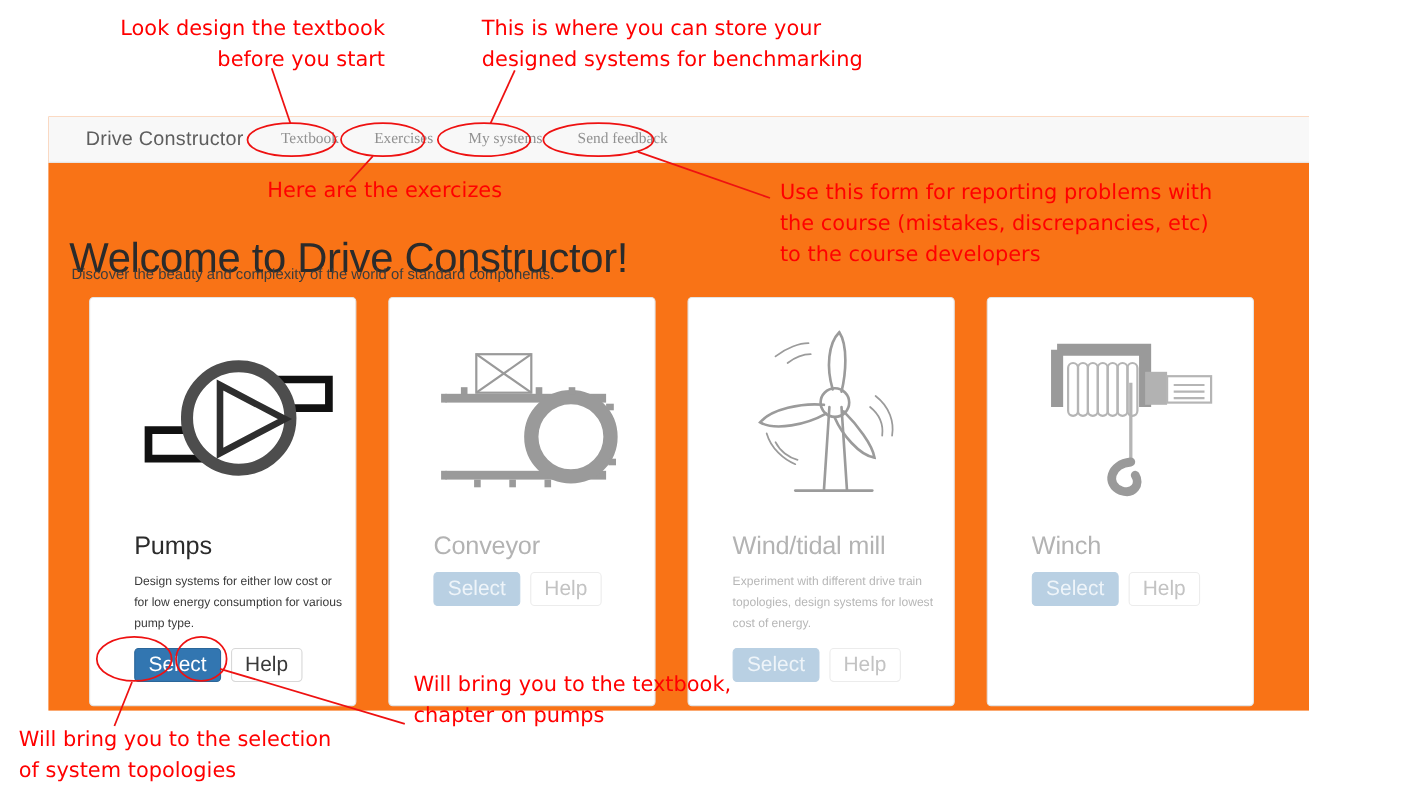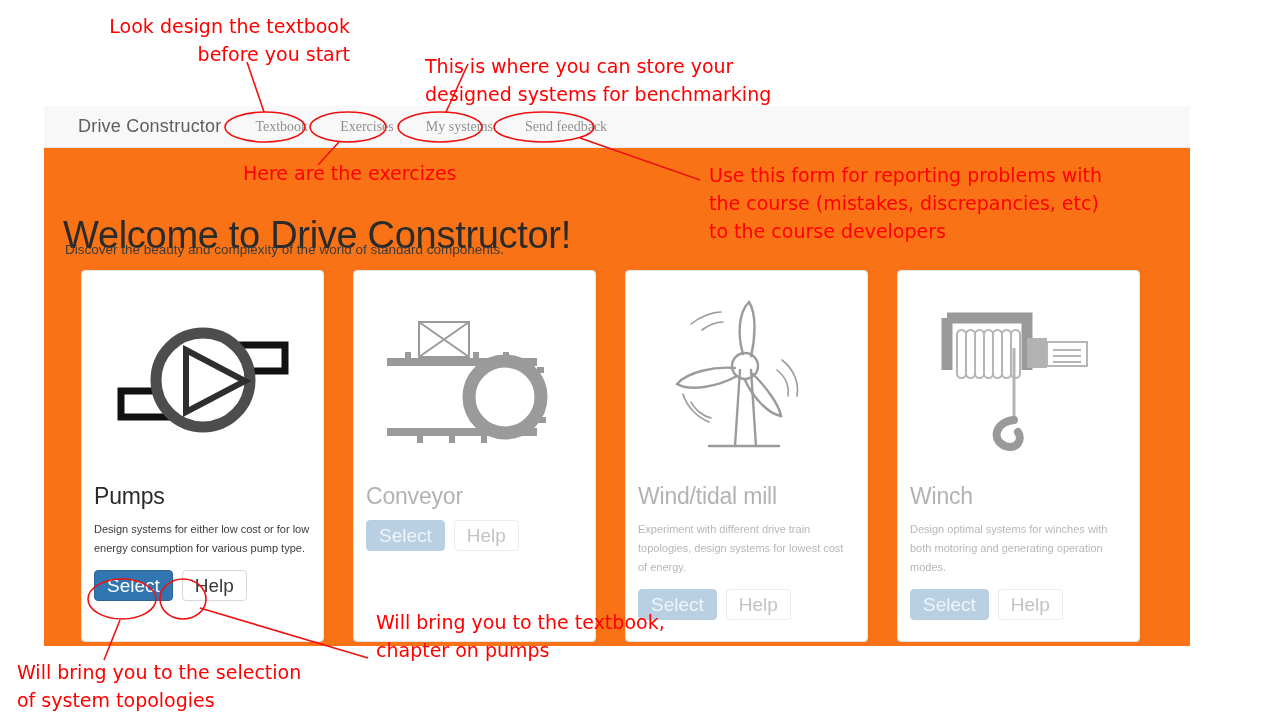--- a/index.html
+++ b/index.html
@@ -83,20 +83,21 @@
     gap:29px;
   }
   .card{
     width:243px;
     height:372px;
     background:#ffffff;
     border:1px solid #e3e3e3;
     border-radius:4px;
     box-sizing:border-box;
     position:relative;
+    padding-left:28px;
   }
   .card-img{
     height:212px;
     display:flex;
     align-items:center;
     justify-content:center;
     padding-top:6px;
     box-sizing:border-box;
   }
   .card-body{
@@ -300,21 +301,20 @@
             <rect x="128" y="42" width="40" height="24" fill="#fff" stroke="#b5b5b5" stroke-width="2"></rect>
             <path d="M134 50 L162 50 M134 56 L162 56 M134 62 L162 62" stroke="#b5b5b5" stroke-width="2"></path>
 
             <path d="M95 48 L95 122" fill="none" stroke="#b5b5b5" stroke-width="3"></path>
 
             <path d="M95 120 C76 122 72 140 86 146 C98 150 104 140 99 132" fill="none" stroke="#9a9a9a" stroke-width="8" stroke-linecap="round"></path>
           </svg>
         </div>
         <div class="card-body">
           <div class="card-title">Winch</div>
-          <p class="card-text">Design optimal systems for winches with both motoring and generating operation modes.</p>
           <div class="btn-row">
             <button class="btn btn-primary">Select</button>
             <button class="btn btn-default">Help</button>
           </div>
         </div>
       </div>
 
     </div>
   </div>
 </div>
@@ -335,21 +335,21 @@
     <path d="M339 142 L318 165"></path>
     <path d="M580 138 L700 180"></path>
     <path d="M120 620 L104 660"></path>
     <path d="M200 608 L368 658"></path>
   </g>
 </svg>
 
 <div class="annot-text ar" style="left:40px;top:12px;width:310px;">Look design the textbook
 before you start</div>
 
-<div class="annot-text" style="left:425px;top:12px;width:420px;margin-top:40px;">This is where you can store your
+<div class="annot-text" style="left:438px;top:12px;width:420px;">This is where you can store your
 designed systems for benchmarking</div>
 
 <div class="annot-text" style="left:243px;top:159px;width:300px;">Here are the exercizes</div>
 
 <div class="annot-text" style="left:709px;top:161px;width:430px;">Use this form for reporting problems with
 the course (mistakes, discrepancies, etc)
 to the course developers</div>
 
 <div class="annot-text" style="left:17px;top:658px;width:330px;">Will bring you to the selection
 of system topologies</div>

